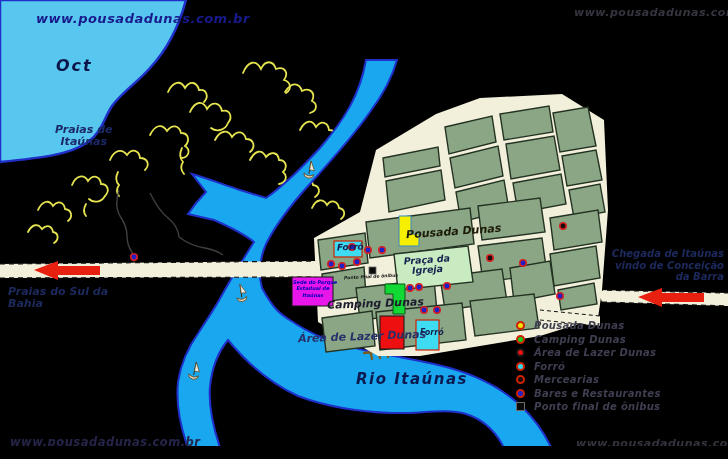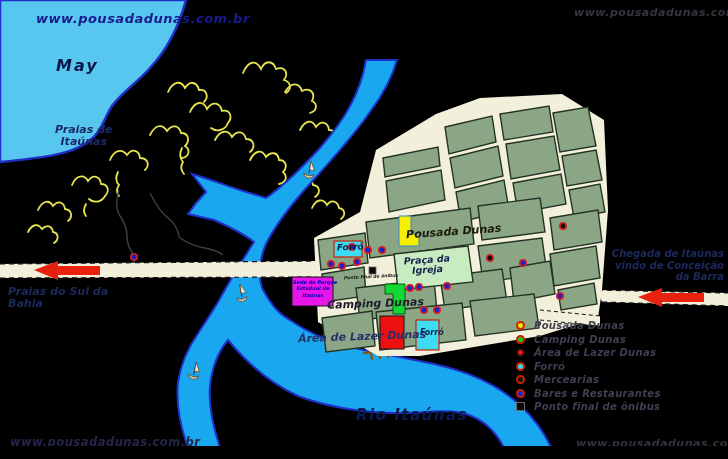--- a/index.html
+++ b/index.html
@@ -7,21 +7,21 @@
          font-family:"DejaVu Sans",sans-serif;}
   .stage svg{position:absolute;left:0;top:0;}
   .lbl{position:absolute;font-style:italic;font-weight:bold;white-space:nowrap;line-height:1.05;}
   .wm{letter-spacing:.5px;}
   .wm-tl{left:36px;top:12px;font-size:13px;color:#181a8c;}
   .wm-tr{left:574px;top:7px;font-size:11px;color:#35353f;font-weight:600;}
   .wm-bl{left:10px;top:436px;font-size:11.5px;color:#25254a;}
   .wm-br{left:576px;top:438px;font-size:11px;color:#34343f;font-weight:600;}
   .lbl-mar{left:56px;top:58px;font-size:16px;color:#0a1748;letter-spacing:2px;}
   .lbl-praias{left:55px;top:124px;font-size:11px;color:#1b2a66;text-align:center;}
-  .lbl-rio{left:356px;top:372px;font-size:15px;color:#0b1a50;letter-spacing:1.5px;margin-top:36px;}
+  .lbl-rio{left:356px;top:372px;font-size:15px;color:#0b1a50;letter-spacing:1.5px;}
   .lbl-sul{left:8px;top:286px;font-size:11px;color:#1d2a5e;text-align:left;}
   .lbl-cheg{left:596px;top:248px;font-size:10px;color:#1d2a5e;text-align:right;width:128px;}
   .lbl-cheg div{line-height:1.15;}
   .lbl-pousada{left:406px;top:226px;font-size:11px;color:#1b1b08;transform:rotate(-4deg);}
   .lbl-forro1{left:337px;top:243px;font-size:9px;color:#13224f;transform:rotate(-2deg);}
   .lbl-forro2{left:420px;top:329px;font-size:8px;color:#13224f;}
   .lbl-praca{left:404px;top:255px;font-size:9.5px;color:#13224f;text-align:center;transform:rotate(-4deg);}
   .lbl-camping{left:327px;top:298px;font-size:11px;color:#1c1c2e;transform:rotate(-2deg);}
   .lbl-lazer{left:298px;top:331px;font-size:11px;color:#28306a;transform:rotate(-2deg);}
   .lbl-sede{left:293px;top:279px;width:40px;font-size:5px;color:#0000bb;text-align:center;
@@ -197,21 +197,21 @@
     <circle cx="490" cy="258" r="3.2"></circle>
         <circle cx="563" cy="226" r="3.2"></circle>
   </g>
 </svg>
 
 <div class="lbl wm wm-tl">www.pousadadunas.com.br</div>
 <div class="lbl wm wm-tr">www.pousadadunas.com.br</div>
 <div class="lbl wm wm-bl">www.pousadadunas.com.br</div>
 <div class="lbl wm wm-br">www.pousadadunas.com.br</div>
 
-<div class="lbl lbl-mar">May</div>
+<div class="lbl lbl-mar">Oct</div>
 <div class="lbl lbl-praias">
   <div>Praias de</div>
   <div>Itaúnas</div>
 </div>
 <div class="lbl lbl-rio">Rio Itaúnas</div>
 <div class="lbl lbl-sul">
   <div>Praias do Sul da</div>
   <div>Bahia</div>
 </div>
 <div class="lbl lbl-cheg">

